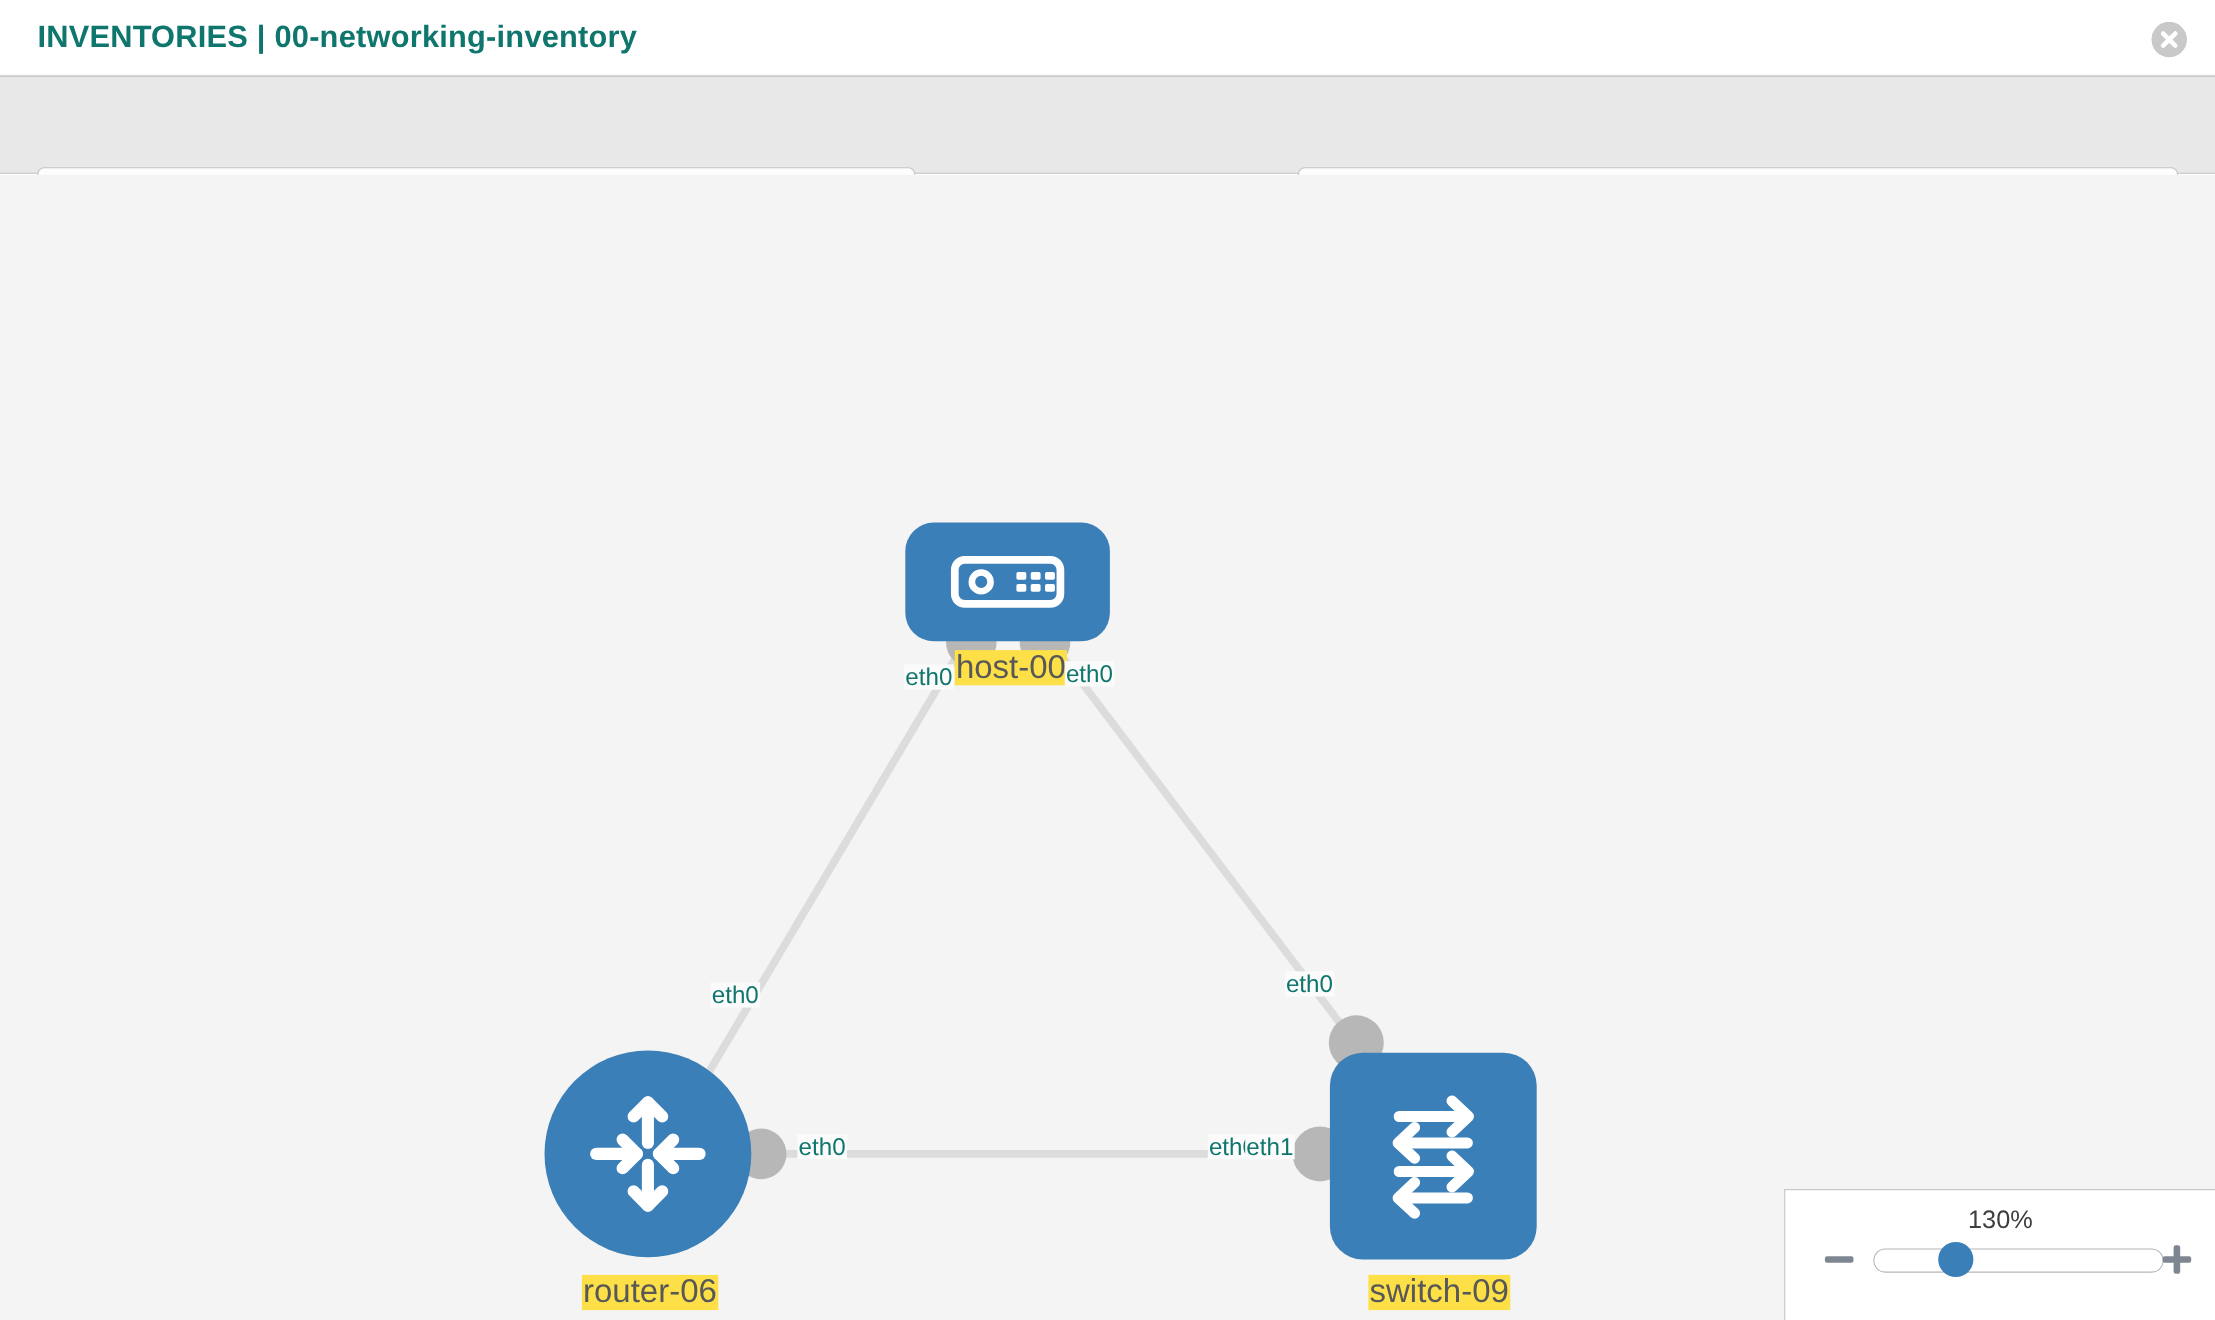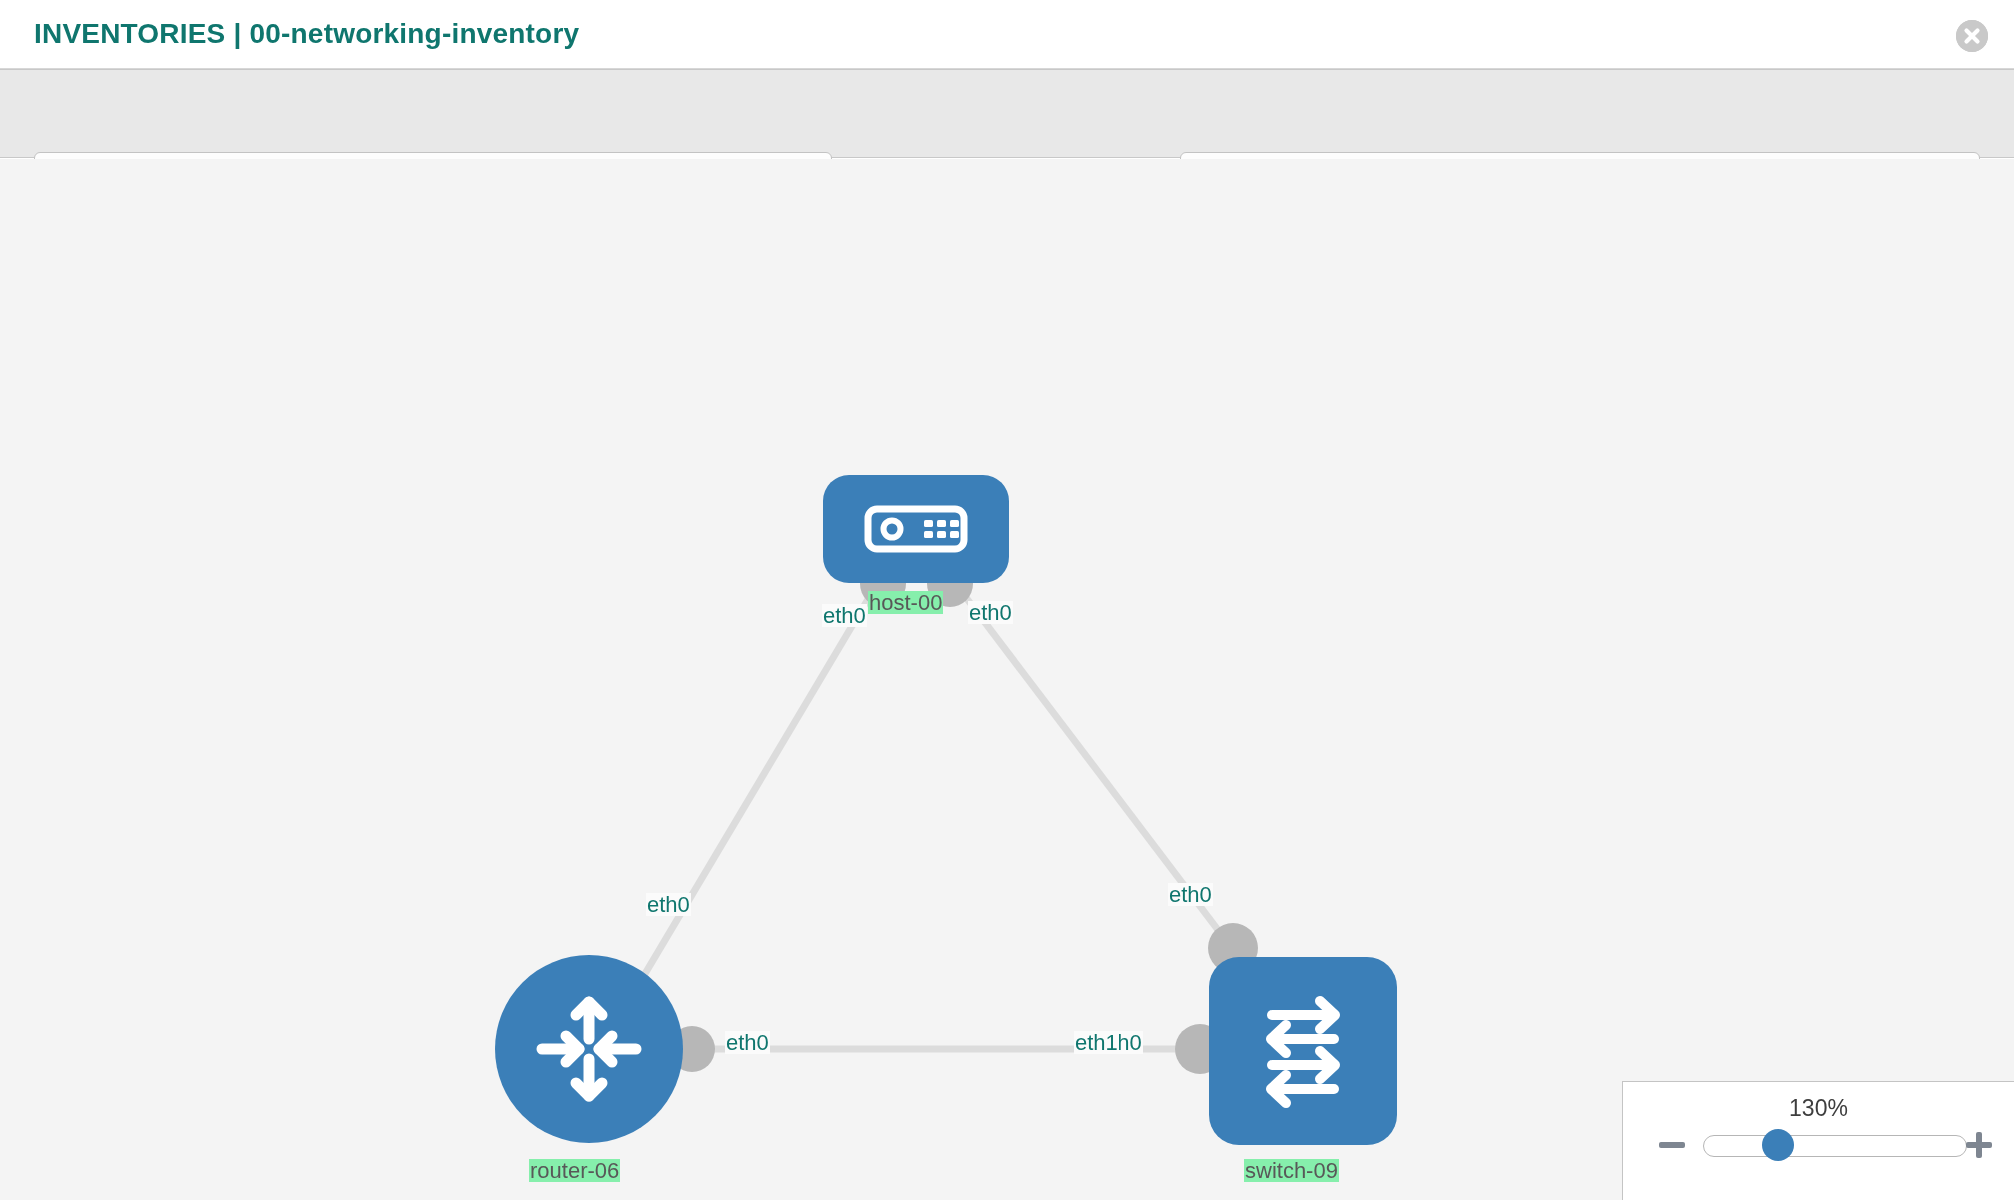--- a/index.html
+++ b/index.html
@@ -105,23 +105,23 @@
     width: 2014px;
     height: 1041px;
     background: #f4f4f4;
     overflow: hidden;
   }
   .canvas svg { position: absolute; top: 0; left: 0; }
 
   
   .node-label {
     position: absolute;
-    font-size: 22px;
+    font-size: 30px;
     color: #585858;
-    background: #86efac;
+    background: #fde047;
     white-space: nowrap;
     line-height: 1.05;
     padding: 0 1px;
   }
   .iface-label {
     position: absolute;
     font-size: 22px;
     color: #0f766e;
     background: #fbfbfb;
     white-space: nowrap;
@@ -300,21 +300,21 @@
 
     <div class="iface-label" style="left:822px;  top:445px;">eth0</div>
     <div class="node-label" style="left:868px;  top:432px;">host-00</div>
     <div class="iface-label" style="left:968px;  top:442px;">eth0</div>
 
     <div class="iface-label" style="left:646px;  top:734px;">eth0</div>
     <div class="iface-label" style="left:1168px; top:724px;">eth0</div>
 
     <div class="iface-label" style="left:725px;  top:872px;">eth0</div>
     <div class="iface-label" style="left:1098px; top:872px;">eth0</div>
-    <div class="iface-label" style="left:1074px; top:872px;">eth1</div>
+    <div class="iface-label" style="left:1132px; top:872px;">eth1</div>
 
     <div class="node-label" style="left:529px;  top:1000px;">router-06</div>
     <div class="node-label" style="left:1244px; top:1000px;">switch-09</div>
 
   </div>
 
   <div class="zoom-panel">
     <div class="zoom-percent">130%</div>
 
     <div class="zoom-minus">

